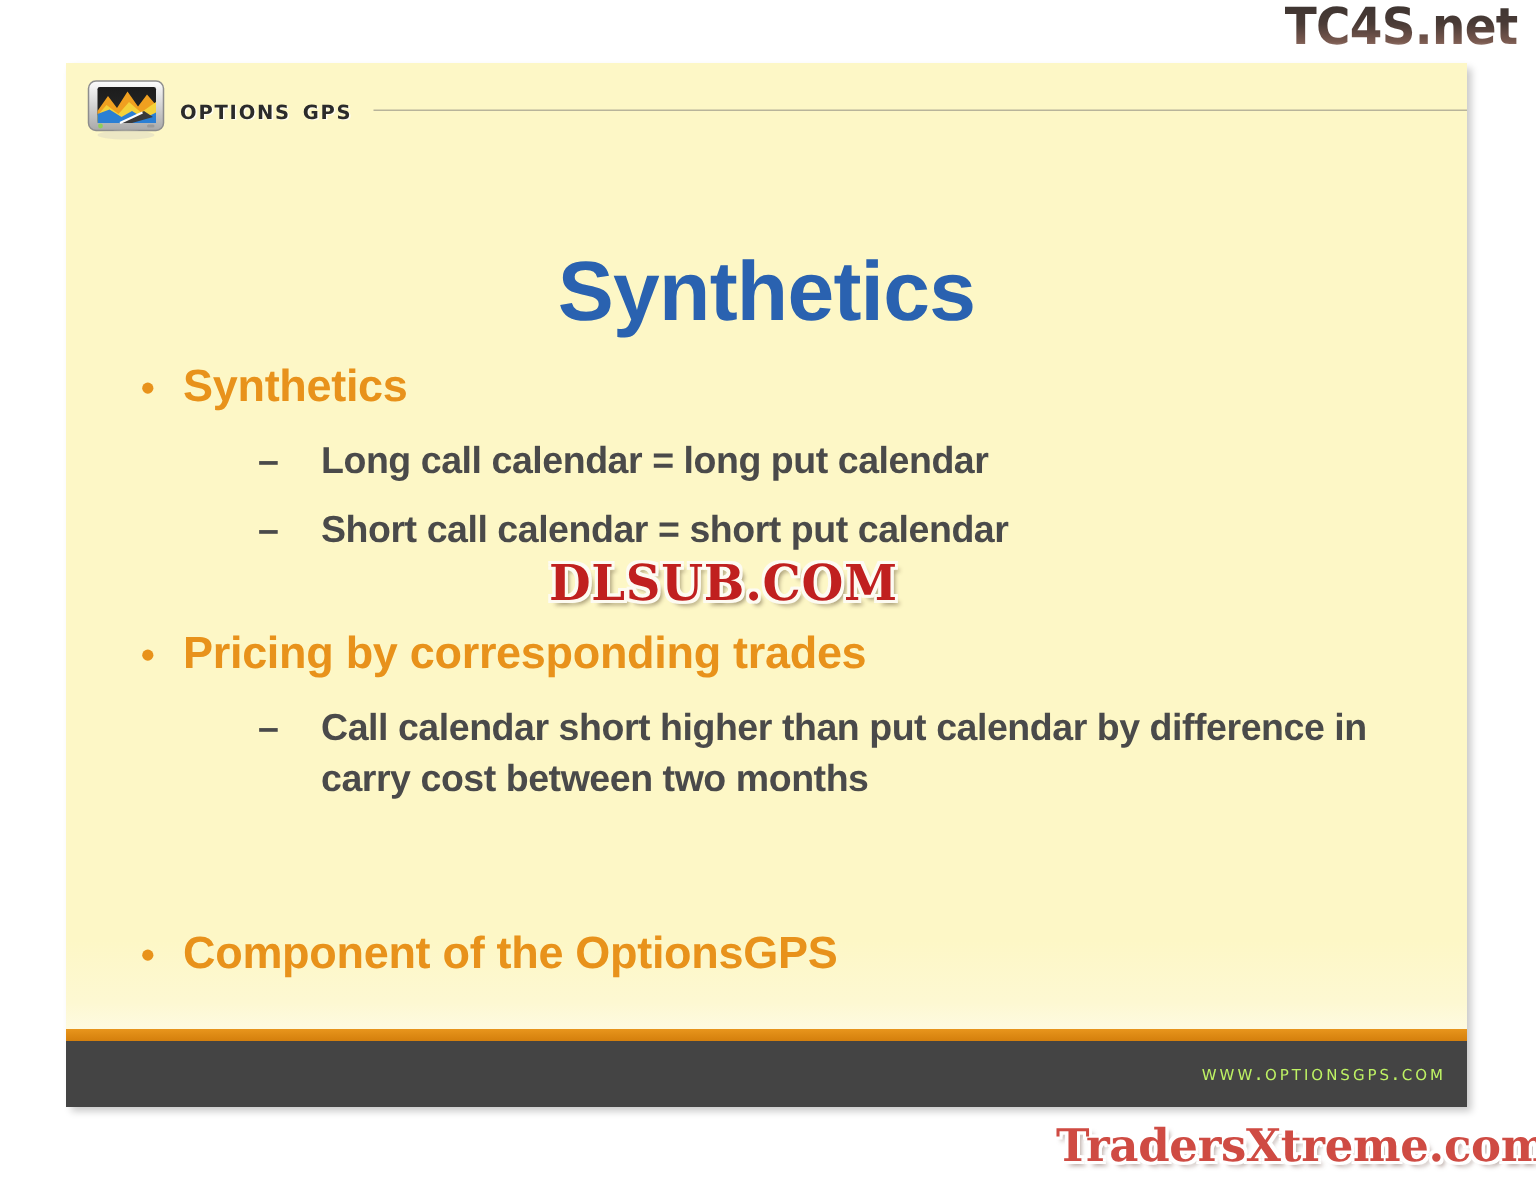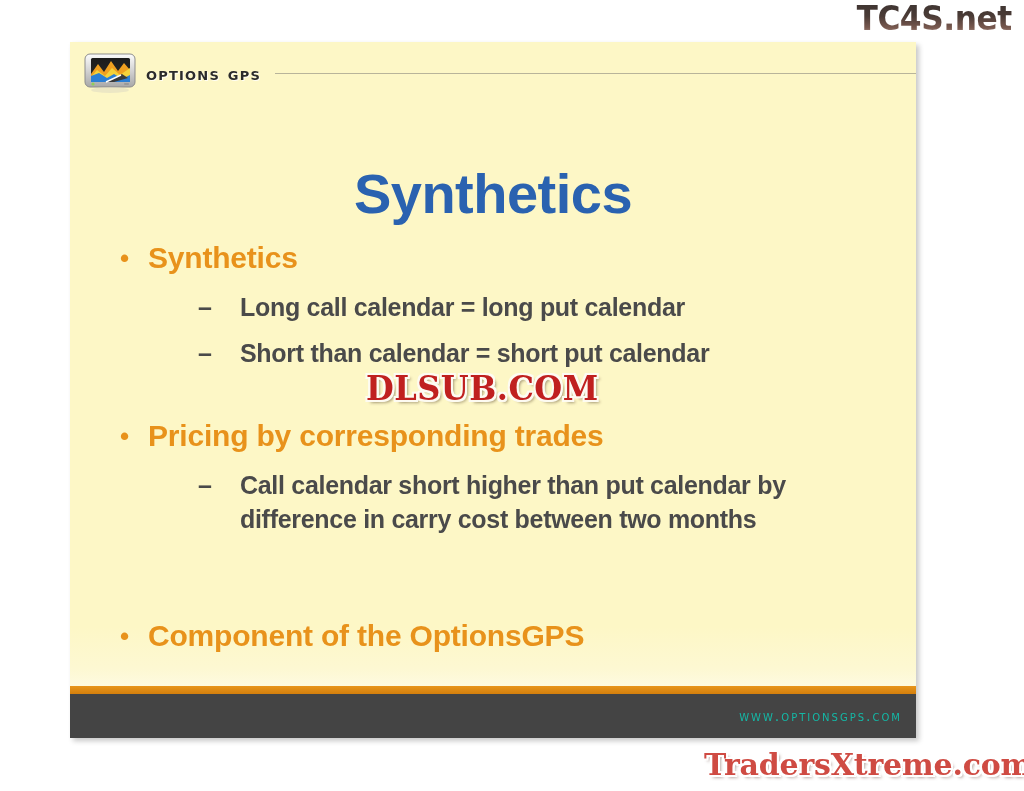--- a/index.html
+++ b/index.html
@@ -32,31 +32,30 @@
     transform: scaleX(0.92);
     transform-origin: right top;
     white-space: nowrap;
   }
 
   
   #slide {
     position: absolute;
     left: 44px;
     top: 42px;
-    width: 846px;
+    width: 934px;
     height: 696px;
     background: linear-gradient(180deg,
                  #fdf7c6 0%,
                  #fdf7c6 84%,
                  #fdf8d2 90%,
                  #fffdf0 95.5%,
                  #fffef8 96.2%);
     box-shadow: 3px 3px 5px rgba(0,0,0,0.22);
     overflow: hidden;
-    margin-left: 26px;
   }
 
   
   #slide-header {
     position: absolute;
     left: 0;
     top: 0;
     right: 0;
     height: 62px;
     display: flex;
@@ -173,21 +172,21 @@
     display: flex;
     align-items: center;
     justify-content: flex-end;
     padding-right: 14px;
     box-sizing: border-box;
   }
   #footer-url {
     font-family: "DejaVu Sans", sans-serif;
     font-size: 14px;
     letter-spacing: 2px;
-    color: #14b8a6;
+    color: #bef264;
     font-variant: small-caps;
     text-transform: lowercase;
     white-space: nowrap;
   }
 
   
   #dlsub-watermark {
     position: absolute;
     left: 366px;
     top: 371px;
@@ -289,21 +288,21 @@
 
     <div class="bullet-l2">
       <span class="marker">–</span>
       <span class="text">Long call calendar = long put calendar</span>
     </div>
 
     <div class="sp-12"></div>
 
     <div class="bullet-l2">
       <span class="marker">–</span>
-      <span class="text">Short than calendar = short put calendar</span>
+      <span class="text">Short call calendar = short put calendar</span>
     </div>
 
     <div class="sp-46"></div>
 
     <div class="bullet-l1">
       <span class="marker">•</span>
       <span class="text">Pricing by corresponding trades</span>
     </div>
 
     <div class="sp-12"></div>

